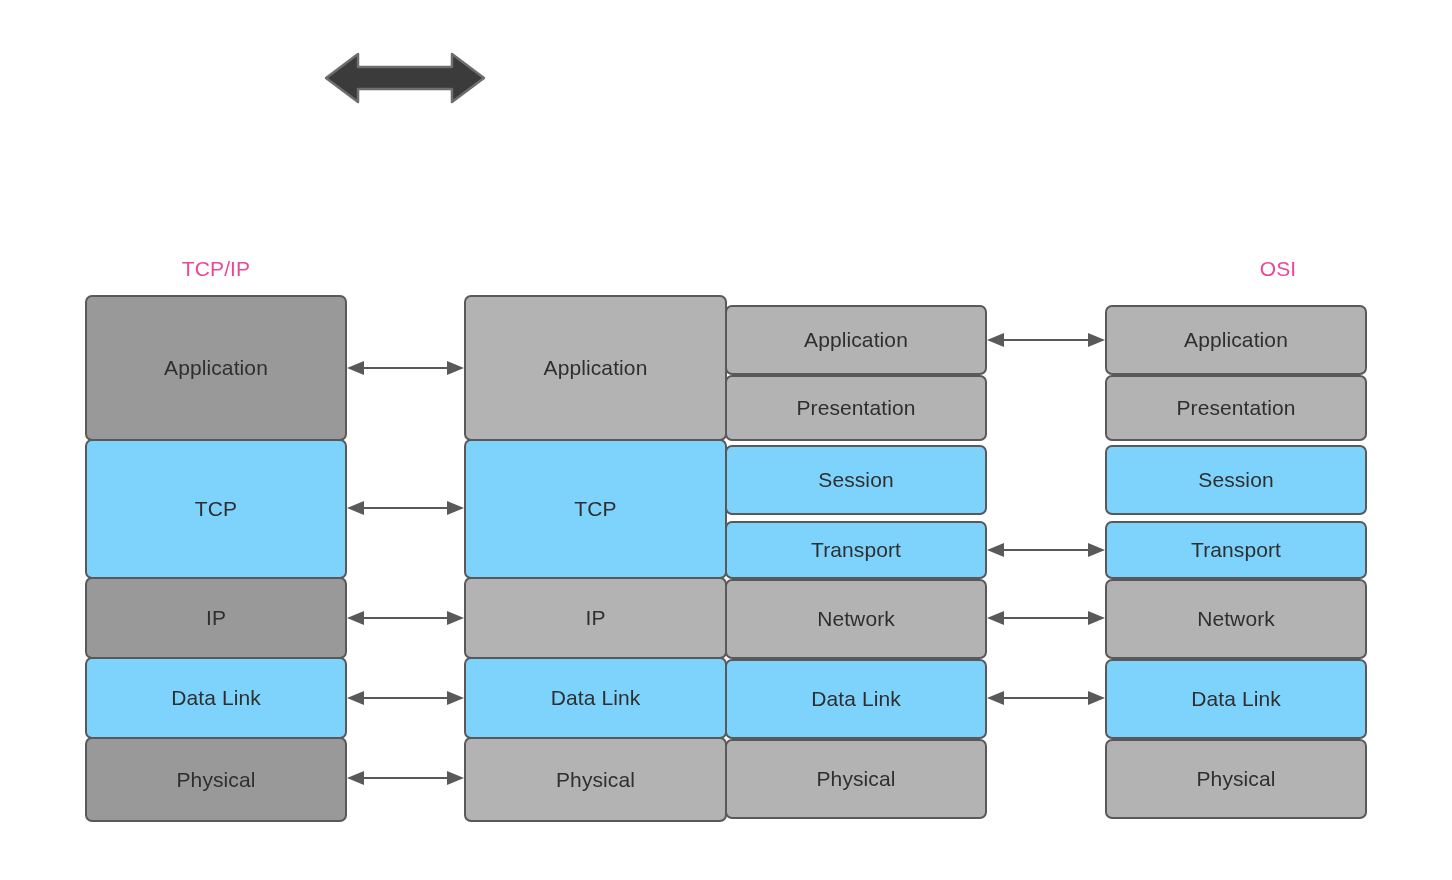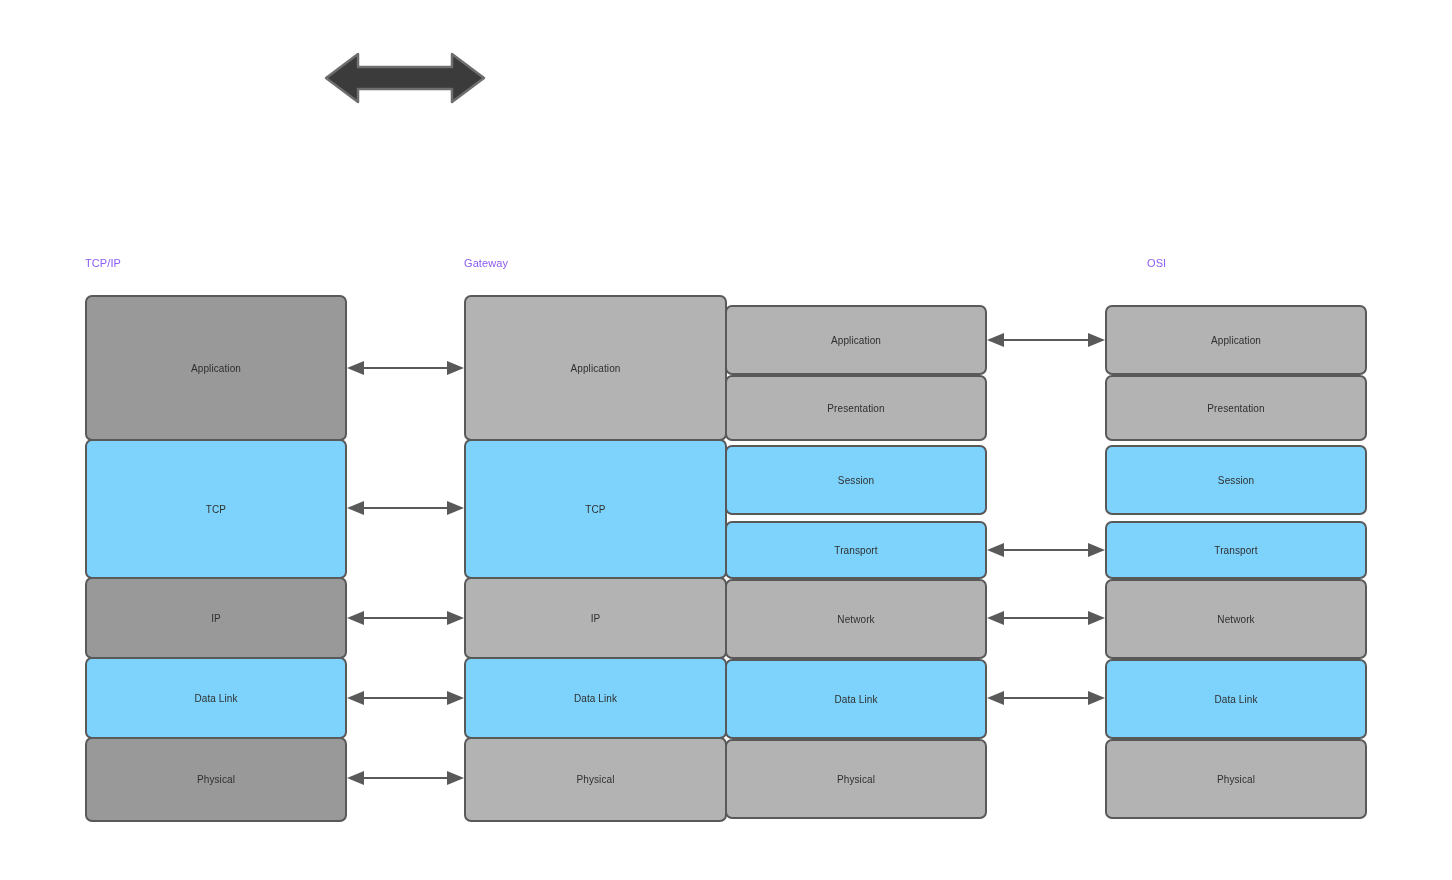--- a/index.html
+++ b/index.html
@@ -15,36 +15,37 @@
     position: relative;
     width: 1452px;
     height: 880px;
     background: #ffffff;
     overflow: hidden;
   }
 
   
   .col-title {
     position: absolute;
-    font-size: 11px;
-    color: #8b5cf6;
+    font-size: 21px;
+    color: #ec4899;
+    text-align: center;
     white-space: nowrap;
     letter-spacing: .1px;
   }
 
   
   .layer-box {
     position: absolute;
     box-sizing: border-box;
     border: 2px solid #595959;
     border-radius: 7px;
     display: flex;
     align-items: center;
     justify-content: center;
-    font-size: 10px;
+    font-size: 21px;
     color: #2f2f2f;
     letter-spacing: .1px;
     white-space: nowrap;
   }
   .fill-dark  { background: #999999; }
   .fill-light { background: #b3b3b3; }
   .fill-white { background: #7dd3fc; }
 
   
   .connector {
@@ -66,21 +67,20 @@
 
 <div id="canvas">
 
   <div id="top-arrow" style="left:322px; top:50px;">
     <svg width="166" height="56" viewBox="0 0 166 56" xmlns="http://www.w3.org/2000/svg">
       <path d="M 36 4 L 36 17 L 130 17 L 130 4 L 162 28 L 130 52 L 130 39 L 36 39 L 36 52 L 4 28 Z" fill="#3b3b3b" stroke="#6e6e6e" stroke-width="2.5" stroke-linejoin="round"></path>
     </svg>
   </div>
 
   <div class="col-title" style="left:85px;  top:257px; width:262px;">TCP/IP</div>
-  <div class="col-title" style="left:464px; top:257px; width:523px;">Gateway</div>
   <div class="col-title" style="left:1147px; top:257px; width:262px;">OSI</div>
 
   <div class="layer-box fill-dark" style="left:85px; top:295px; width:262px; height:146px;">Application</div>
   <div class="layer-box fill-white" style="left:85px; top:439px; width:262px; height:140px;">TCP</div>
   <div class="layer-box fill-dark" style="left:85px; top:577px; width:262px; height:82px;">IP</div>
   <div class="layer-box fill-white" style="left:85px; top:657px; width:262px; height:82px;">Data Link</div>
   <div class="layer-box fill-dark" style="left:85px; top:737px; width:262px; height:85px;">Physical</div>
 
   <div class="layer-box fill-light" style="left:464px; top:295px; width:263px; height:146px;">Application</div>
   <div class="layer-box fill-white" style="left:464px; top:439px; width:263px; height:140px;">TCP</div>

